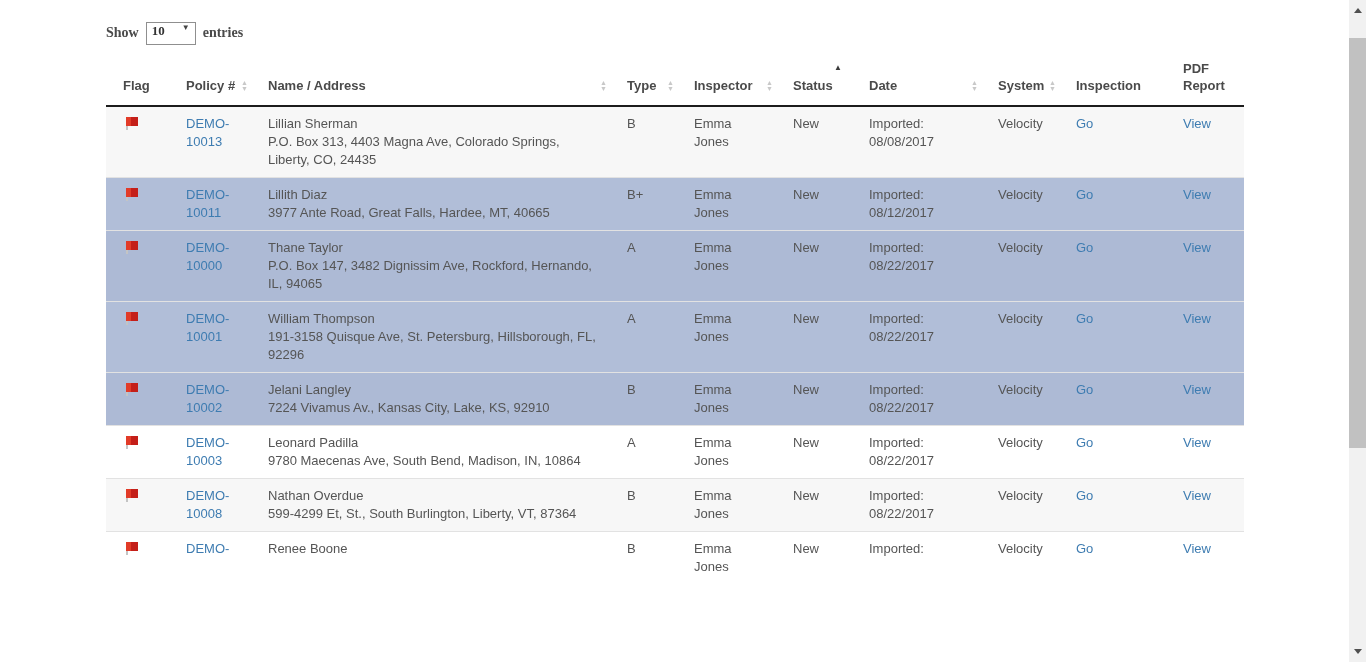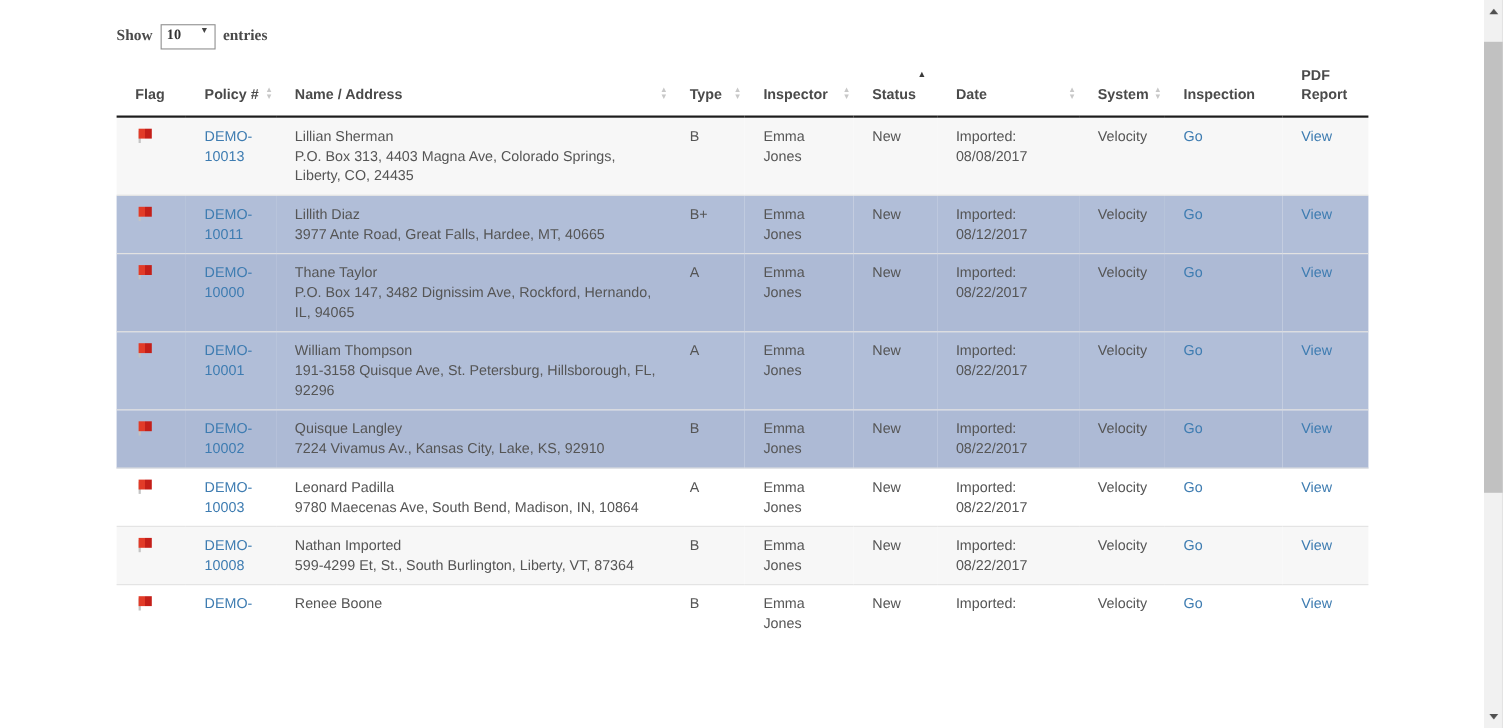--- a/index.html
+++ b/index.html
@@ -210,21 +210,21 @@
             <div>08/22/2017</div>
           </td>
           <td>Velocity</td>
           <td><a class="cell-link">Go</a></td>
           <td><a class="cell-link">View</a></td>
         </tr>
         <tr class="sel odd">
           <td class="flag-cell"><span class="flag"><i class="pole"></i><i class="cloth"></i></span></td>
           <td><a class="policy-link"><span class="blk">DEMO-</span><span class="blk">10002</span></a></td>
           <td>
-            <div class="nm">Quisque Langley</div>
+            <div class="nm">Jelani Langley</div>
             <div class="addr">7224 Vivamus Av., Kansas City, Lake, KS, 92910</div>
           </td>
           <td>B</td>
           <td>Emma Jones</td>
           <td>New</td>
           <td>
             <div>Imported:</div>
             <div>08/22/2017</div>
           </td>
           <td>Velocity</td>
@@ -246,21 +246,21 @@
             <div>08/22/2017</div>
           </td>
           <td>Velocity</td>
           <td><a class="cell-link">Go</a></td>
           <td><a class="cell-link">View</a></td>
         </tr>
         <tr class="odd">
           <td class="flag-cell"><span class="flag"><i class="pole"></i><i class="cloth"></i></span></td>
           <td><a class="policy-link"><span class="blk">DEMO-</span><span class="blk">10008</span></a></td>
           <td>
-            <div class="nm">Nathan Imported</div>
+            <div class="nm">Nathan Overdue</div>
             <div class="addr">599-4299 Et, St., South Burlington, Liberty, VT, 87364</div>
           </td>
           <td>B</td>
           <td>Emma Jones</td>
           <td>New</td>
           <td>
             <div>Imported:</div>
             <div>08/22/2017</div>
           </td>
           <td>Velocity</td>

